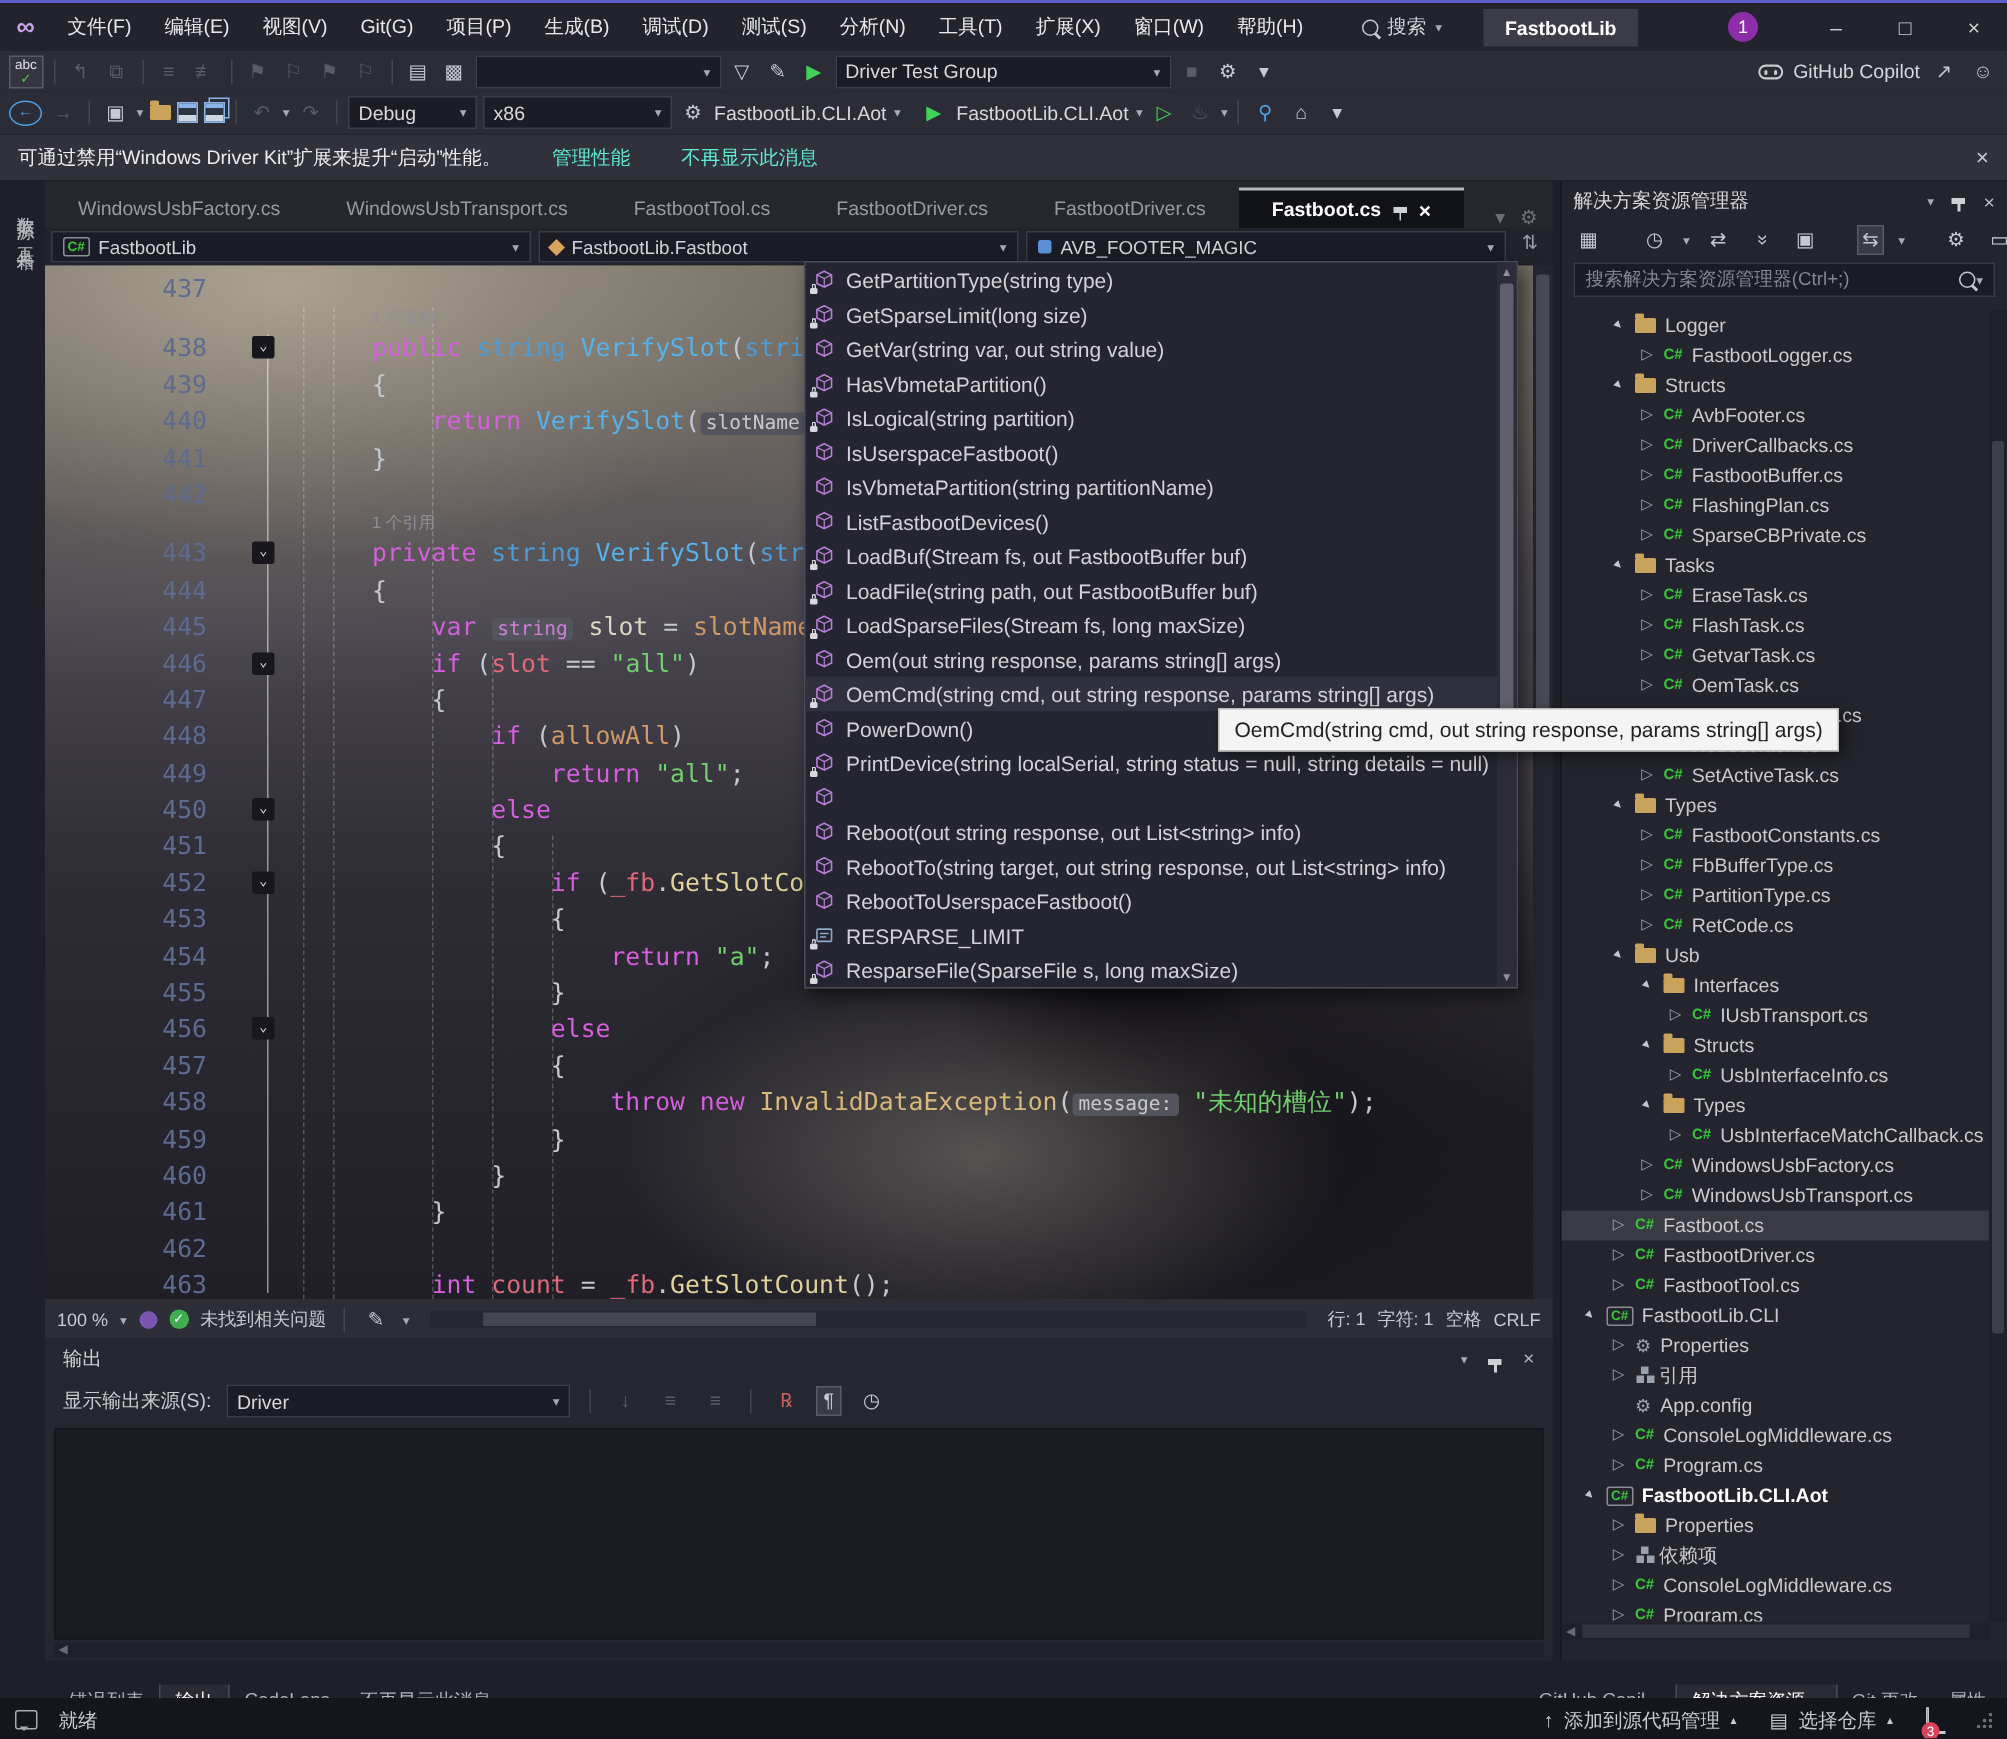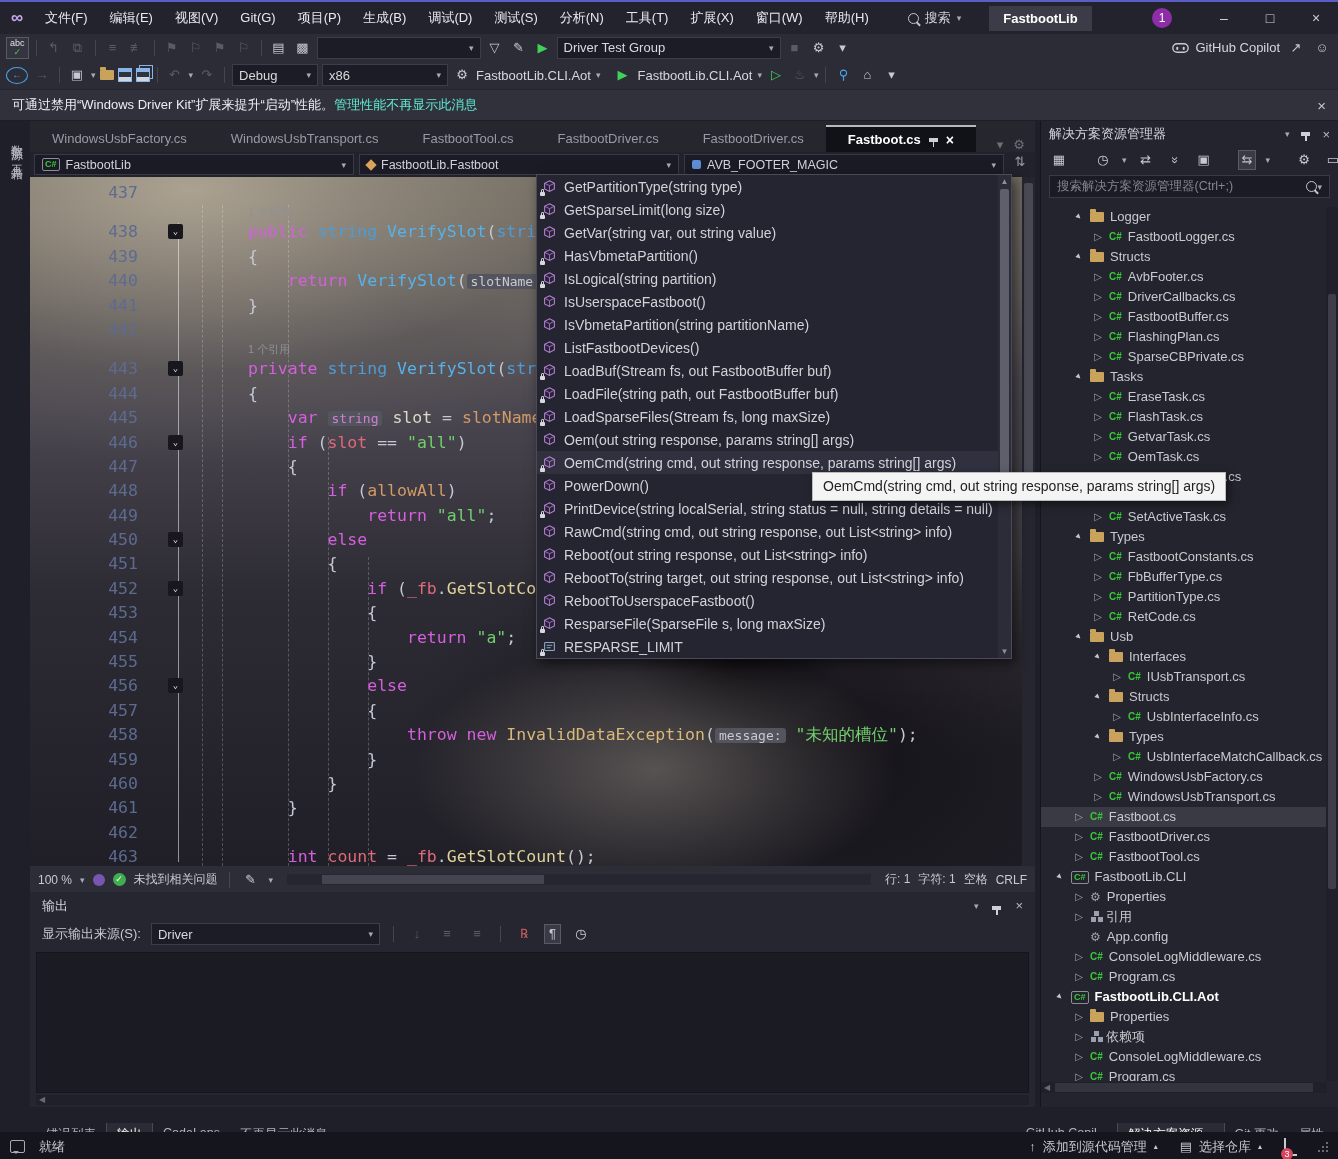--- a/index.html
+++ b/index.html
@@ -28,21 +28,21 @@
   .tsep{width:1px;height:16px;background:#45454f;margin:0 3px;}
   .combo{display:flex;align-items:center;background:#1c1c26;border:1px solid #3d3d4a;height:20px;padding:0 6px;gap:6px;color:#d8d8de;}
   .combo .car{margin-left:auto;}
   .abc-box{border:1px solid #5a5a66;background:#353542;font-size:9px;line-height:9px;padding:1px 3px;color:#e0e0e6;text-align:center;}
   .abc-box .ck{color:#4fc34f;display:block;font-size:9px;}
   .copilot{display:flex;align-items:center;gap:6px;margin-left:auto;color:#d6d6de;}
   .save-ico{display:inline-block;width:12px;height:12px;background:linear-gradient(#8ab4e8 3px,#2c3440 3px 8px,#cfd6e0 8px);border:1px solid #8ab4e8;}
   .folder-glyph{position:relative;display:inline-block;width:14px;height:10px;background:#c9a35c;border-radius:1px;vertical-align:middle;}
   .folder-glyph::before{content:"";position:absolute;top:-3px;left:0;width:6px;height:3px;background:#c9a35c;border-radius:1px 1px 0 0;}
   
-  .infobar{left:0;top:88px;width:1338px;height:31px;background:#31313c;display:flex;align-items:center;padding:0 12px;box-sizing:border-box;border-bottom:1px solid #1d1d26;}
+  .infobar{left:0;top:88px;width:1338px;height:31px;background:#31313c;display:flex;align-items:center;padding:0 12px;box-sizing:border-box;gap:34px;border-bottom:1px solid #1d1d26;}
   .infobar .msg{color:#ececf2;}
   .infobar .lnk{color:#5eead4;}
   .infobar .x{margin-left:auto;color:#c4c4cc;font-size:15px;}
   
   .sidestrip{left:0;top:119px;width:30px;height:1011px;background:#1f1f29;}
   .vtab{writing-mode:vertical-rl;color:#b9b9c2;font-size:12px;letter-spacing:2px;margin:14px 0 0 8px;}
   
   .editorgrp{left:30px;top:119px;width:1005px;height:986px;background:#26262f;}
   .tabbar{position:absolute;left:0;top:0;width:100%;height:31px;background:#26262f;display:flex;align-items:flex-end;}
   .etab{height:27px;line-height:27px;padding:0 22px;color:#9a9aa4;font-size:13px;white-space:nowrap;}
@@ -804,21 +804,20 @@
               <path d="M8 1 L14 4 V11 L8 14 L2 11 V4 Z" fill="none" stroke="#b87fd9" stroke-width="1.3"></path>
               <path d="M2 4 L8 7 L14 4 M8 7 V14" fill="none" stroke="#b87fd9" stroke-width="1"></path>
             </svg><span class="lock"></span></span>
           <span>PrintDevice(string localSerial, string status = null, string details = null)</span>
         </div>
         <div class="ci">
           <span class="iw"><svg width="13" height="13" viewBox="0 0 16 16">
               <path d="M8 1 L14 4 V11 L8 14 L2 11 V4 Z" fill="none" stroke="#b87fd9" stroke-width="1.3"></path>
               <path d="M2 4 L8 7 L14 4 M8 7 V14" fill="none" stroke="#b87fd9" stroke-width="1"></path>
             </svg></span>
-          <span>RawCmd(string cmd, out string response, out List&lt;string&gt; info)</span>
         </div>
         <div class="ci">
           <span class="iw"><svg width="13" height="13" viewBox="0 0 16 16">
               <path d="M8 1 L14 4 V11 L8 14 L2 11 V4 Z" fill="none" stroke="#b87fd9" stroke-width="1.3"></path>
               <path d="M2 4 L8 7 L14 4 M8 7 V14" fill="none" stroke="#b87fd9" stroke-width="1"></path>
             </svg></span>
           <span>Reboot(out string response, out List&lt;string&gt; info)</span>
         </div>
         <div class="ci">
           <span class="iw"><svg width="13" height="13" viewBox="0 0 16 16">
@@ -826,34 +825,34 @@
               <path d="M2 4 L8 7 L14 4 M8 7 V14" fill="none" stroke="#b87fd9" stroke-width="1"></path>
             </svg></span>
           <span>RebootTo(string target, out string response, out List&lt;string&gt; info)</span>
         </div>
         <div class="ci">
           <span class="iw"><svg width="13" height="13" viewBox="0 0 16 16">
               <path d="M8 1 L14 4 V11 L8 14 L2 11 V4 Z" fill="none" stroke="#b87fd9" stroke-width="1.3"></path>
               <path d="M2 4 L8 7 L14 4 M8 7 V14" fill="none" stroke="#b87fd9" stroke-width="1"></path>
             </svg></span>
           <span>RebootToUserspaceFastboot()</span>
-        </div>
-        <div class="ci">
-          <span class="iw"><svg width="13" height="13" viewBox="0 0 16 16">
-              <path d="M8 1 L14 4 V11 L8 14 L2 11 V4 Z" fill="none" stroke="#b87fd9" stroke-width="1.3"></path>
-              <path d="M2 4 L8 7 L14 4 M8 7 V14" fill="none" stroke="#b87fd9" stroke-width="1"></path>
-            </svg><span class="lock"></span></span>
-          <span>ResparseFile(SparseFile s, long maxSize)</span>
         </div>
         <div class="ci">
           <span class="iw"><svg width="13" height="13" viewBox="0 0 16 16">
               <rect x="2" y="3" width="12" height="10" rx="1" fill="none" stroke="#8fa8c8" stroke-width="1.3"></rect>
               <path d="M4.5 6.5 H11.5 M4.5 9.5 H9.5" stroke="#8fa8c8" stroke-width="1.2"></path>
             </svg><span class="lock"></span></span>
           <span>RESPARSE_LIMIT</span>
+        </div>
+        <div class="ci">
+          <span class="iw"><svg width="13" height="13" viewBox="0 0 16 16">
+              <path d="M8 1 L14 4 V11 L8 14 L2 11 V4 Z" fill="none" stroke="#b87fd9" stroke-width="1.3"></path>
+              <path d="M2 4 L8 7 L14 4 M8 7 V14" fill="none" stroke="#b87fd9" stroke-width="1"></path>
+            </svg><span class="lock"></span></span>
+          <span>ResparseFile(SparseFile s, long maxSize)</span>
         </div>
       </div>
     <div class="pop-vs">
       <span class="ar" style="top:2px">▲</span>
       <div class="thumb"></div>
       <span class="ar" style="bottom:2px">▼</span>
     </div>
   </div>
 
   <div class="abs tooltip">OemCmd(string cmd, out string response, params string[] args)</div>

